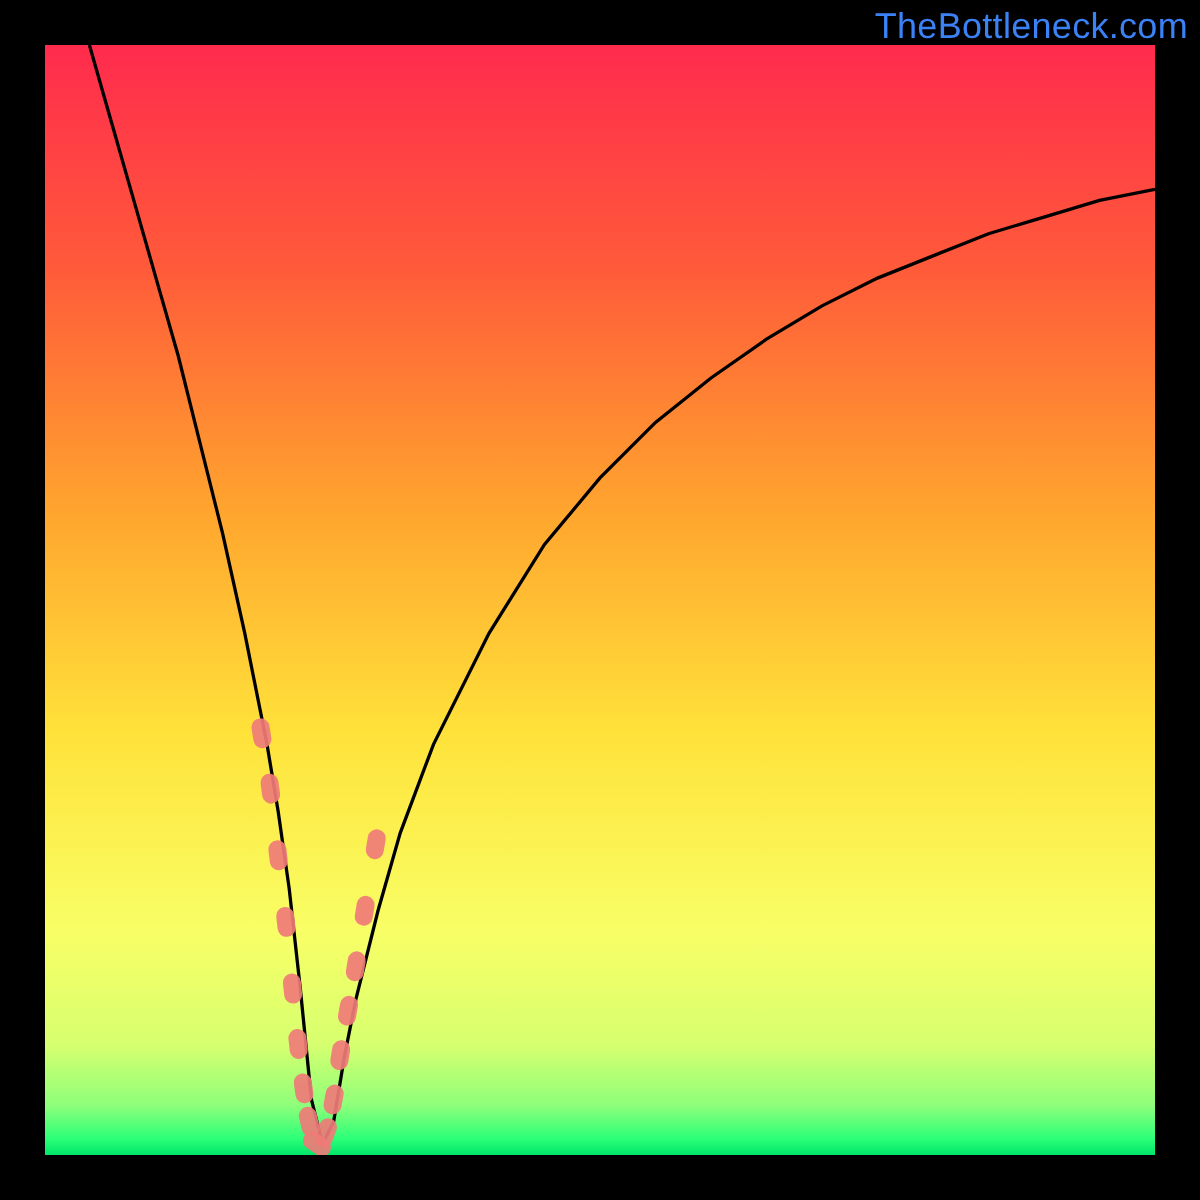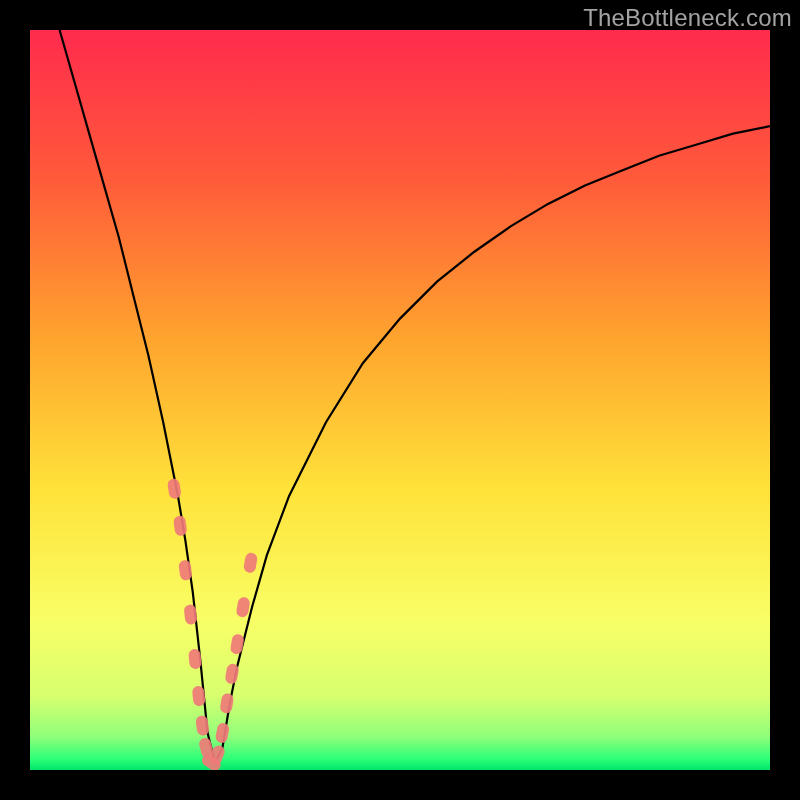--- a/index.html
+++ b/index.html
@@ -25,21 +25,21 @@
     width: 740px;
     height: 740px;
     overflow: hidden;
   }
   .watermark {
     position: absolute;
     top: 4px;
     right: 8px;
     font-family: Arial, Helvetica, sans-serif;
     font-size: 24px;
-    color: #a3a3a3;
+    color: #3b82f6;
     font-weight: 500;
     letter-spacing: 0.2px;
     pointer-events: none;
   }
   svg { display: block; }
 </style>
 </head>
 <body>
 
 <div class="frame">

